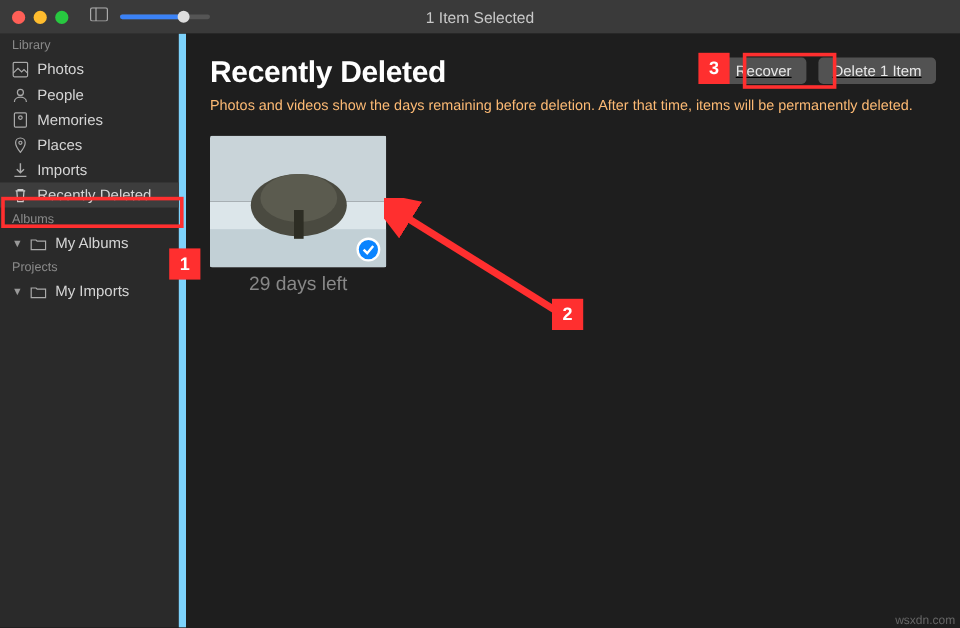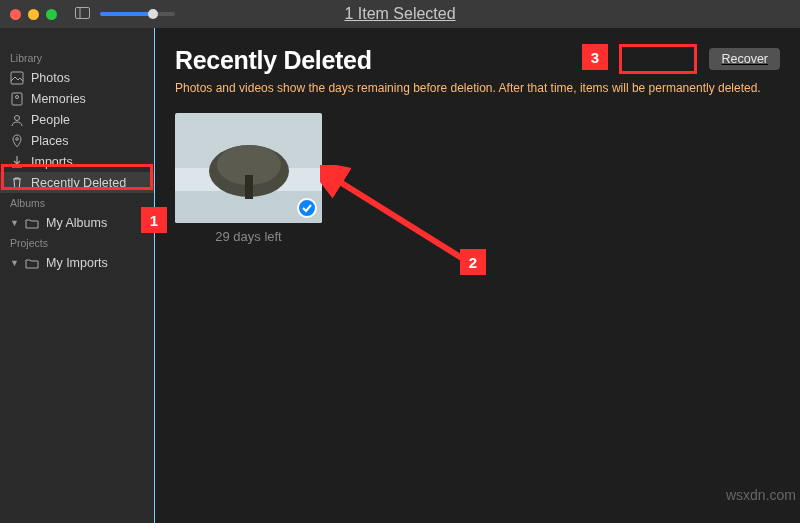--- a/index.html
+++ b/index.html
@@ -9,25 +9,25 @@
   .titlebar { height: 28px; background: #3a3a3a; display: flex; align-items: center; padding: 0 10px; position: relative; }
   .traffic { display: flex; gap: 7px; align-items: center; }
   .tl { width: 11px; height: 11px; border-radius: 50%; }
   .tl.red { background: #ff5f57; }
   .tl.yel { background: #febc2e; }
   .tl.grn { background: #28c840; }
   .titlebar-icon { margin-left: 18px; color: #aaa; }
   .slider { margin-left: 10px; width: 75px; height: 4px; background: #555; border-radius: 2px; position: relative; }
   .slider-fill { position: absolute; left: 0; top: 0; height: 100%; width: 68%; background: #3b82f6; border-radius: 2px; }
   .slider-knob { position: absolute; left: 64%; top: -3px; width: 10px; height: 10px; background: #ddd; border-radius: 50%; }
-  .title { position: absolute; left: 50%; transform: translateX(-50%); color: #c8c8c8; font-size: 16px; font-weight: 500; text-decoration: underline; }
+  .title { position: absolute; left: 50%; transform: translateX(-50%); color: #c8c8c8; font-size: 13px; font-weight: 500; }
 
   
   .main { display: flex; height: calc(100% - 28px); }
-  .sidebar { width: 155px; background: #2a2a2a; border-right: 1px solid #7dd3fc; padding-top: 20px; }
+  .sidebar { width: 155px; background: #2a2a2a; border-right: 6px solid #7dd3fc; padding-top: 0; }
   .section-label { color: #8a8a8a; font-size: 10.5px; padding: 4px 10px 3px; }
   .sb-item { display: flex; align-items: center; gap: 7px; padding: 3.5px 10px; color: #d5d5d5; font-size: 12.5px; cursor: pointer; position: relative; }
   .sb-item.sel { background: #3d3d3d; }
   .sb-item .ico { width: 14px; height: 14px; display: flex; align-items: center; justify-content: center; color: #aaa; }
   .sb-item svg { width: 14px; height: 14px; }
   .disclosure { width: 8px; color: #999; font-size: 9px; }
   .hl-red { position: absolute; border: 3px solid #ff2f2f; pointer-events: none; z-index: 5; }
 
   
   .content { flex: 1; background: #1e1e1e; padding: 18px 20px; position: relative; }
@@ -36,27 +36,27 @@
   .btns { display: flex; gap: 10px; margin-top: 2px; text-decoration: underline; }
   .btn { background: #525252; color: #e8e8e8; border: none; border-radius: 4px; padding: 4px 12px; font-size: 12.5px; cursor: pointer; height: 22px; }
   .subtext { color: #fdba74; font-size: 12px; margin-top: 6px; }
 
   .grid { margin-top: 18px; }
   .thumb-wrap { width: 147px; text-align: center; }
   .thumb { width: 147px; height: 110px; position: relative; border-radius: 2px; overflow: hidden; }
   .thumb-bg { width: 100%; height: 100%; }
   .check { position:absolute; right:5px; bottom:5px; width:20px; height:20px; background:#0a84ff; border:2px solid #fff; border-radius:50%; display:flex; align-items:center; justify-content:center; }
   .check svg { width:12px; height:12px; }
-  .days { color:#888; font-size:13px; margin-top:6px; }
+  .days { color:#888; font-size:16px; margin-top:6px; }
 
   
   .callout { position:absolute; width:26px; height:26px; background:#ff2f2f; color:#fff; font-size:15px; font-weight:600; display:flex; align-items:center; justify-content:center; z-index:6; }
   .arrow { position:absolute; z-index:6; pointer-events:none; }
 
-  .watermark { position:absolute; right:4px; bottom:20px; color:#666; font-size:14px; }
+  .watermark { position:absolute; right:4px; bottom:0; color:#666; font-size:10px; }
 </style>
 </head>
 <body>
 
 <div class="titlebar">
   <div class="traffic">
     <div class="tl red"></div>
     <div class="tl yel"></div>
     <div class="tl grn"></div>
   </div>
@@ -83,34 +83,34 @@
           <svg viewBox="0 0 14 14">
             <rect x="1" y="1" width="12" height="12" rx="1" fill="none" stroke="#aaa"></rect>
             <polyline points="1,10 5,6 8,9 10,7 13,10" fill="none" stroke="#aaa"></polyline>
           </svg>
         </span>
       <span>Photos</span>
     </div>
     <div class="sb-item">
       <span class="ico">
           <svg viewBox="0 0 14 14">
+            <circle cx="7" cy="5" r="2.5" fill="none" stroke="#aaa"></circle>
+            <path d="M2 13c0-3 3-4 5-4s5 1 5 4" fill="none" stroke="#aaa"></path>
+          </svg>
+        </span>
+      <span>People</span>
+    </div>
+    <div class="sb-item">
+      <span class="ico">
+          <svg viewBox="0 0 14 14">
             <rect x="2" y="1" width="10" height="12" rx="1" fill="none" stroke="#aaa"></rect>
             <circle cx="7" cy="5" r="1.5" fill="none" stroke="#aaa"></circle>
           </svg>
         </span>
       <span>Memories</span>
-    </div>
-    <div class="sb-item">
-      <span class="ico">
-          <svg viewBox="0 0 14 14">
-            <circle cx="7" cy="5" r="2.5" fill="none" stroke="#aaa"></circle>
-            <path d="M2 13c0-3 3-4 5-4s5 1 5 4" fill="none" stroke="#aaa"></path>
-          </svg>
-        </span>
-      <span>People</span>
     </div>
     <div class="sb-item">
       <span class="ico">
           <svg viewBox="0 0 14 14">
             <path d="M7 1c-2.5 0-4 2-4 4 0 3 4 8 4 8s4-5 4-8c0-2-1.5-4-4-4z" fill="none" stroke="#aaa"></path>
             <circle cx="7" cy="5" r="1.3" fill="none" stroke="#aaa"></circle>
           </svg>
         </span>
       <span>Places</span>
     </div>
@@ -152,20 +152,21 @@
         </span>
       <span>My Imports</span>
     </div>
   </div>
 
   <div class="content">
     <div class="hdr-row">
       <div class="hdr-title">Recently Deleted</div>
       <div class="btns">
         <button class="btn">Recover</button>
+        <button class="btn">Delete 1 Item</button>
       </div>
     </div>
     <div class="subtext">Photos and videos show the days remaining before deletion. After that time, items will be permanently deleted.</div>
 
     <div class="grid">
       <div class="thumb-wrap">
         <div class="thumb">
           <svg class="thumb-bg" viewBox="0 0 147 110" preserveAspectRatio="none">
             <rect width="147" height="55" fill="#c9d4d9"></rect>
             <rect y="55" width="147" height="55" fill="#dce6ea"></rect>

